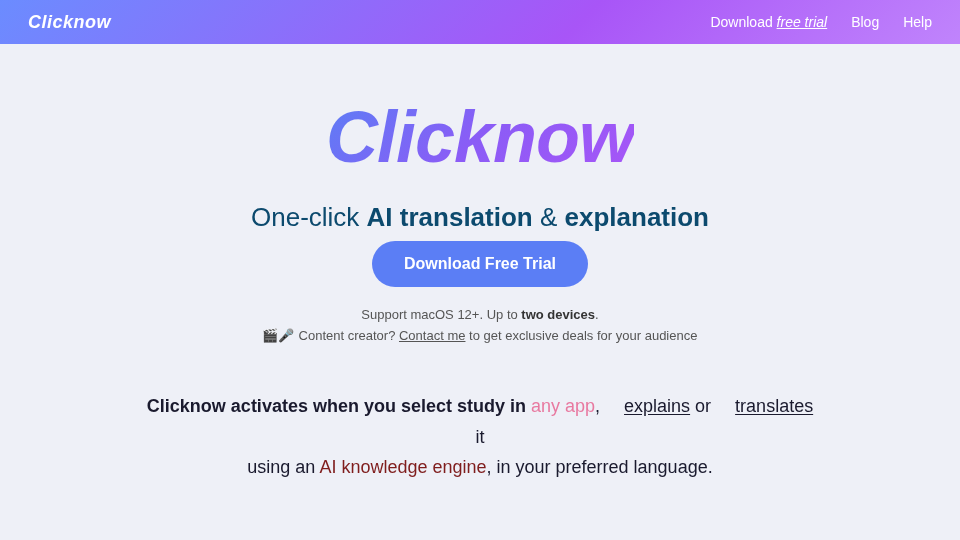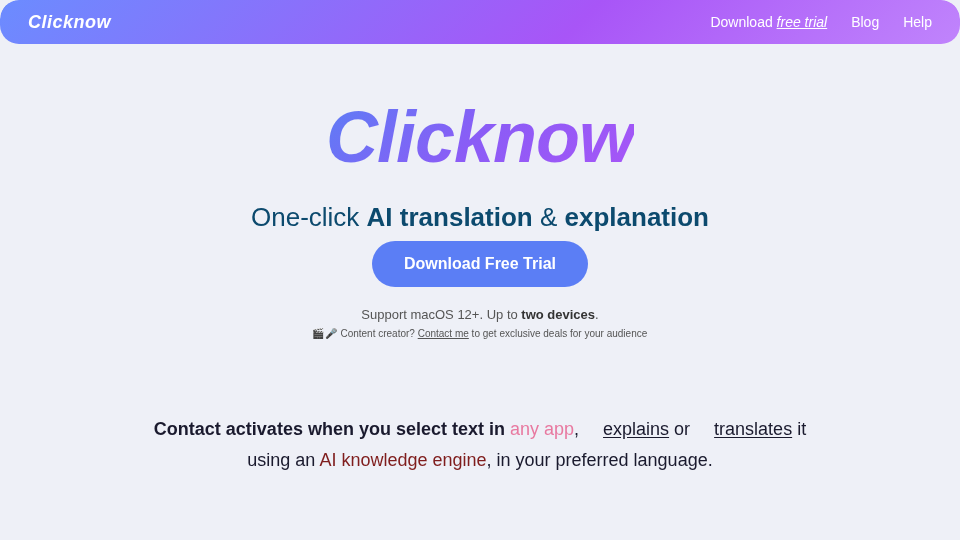--- a/index.html
+++ b/index.html
@@ -1,15 +1,15 @@
 <!DOCTYPE html>
 <html><head>
   <meta charset="utf-8">
   <style>
-    * { margin: 0; padding: 0; box-sizing: border-box; border-radius: 19px; }
+    * { margin: 0; padding: 0; box-sizing: border-box; }
 
     body {
       font-family: -apple-system, BlinkMacSystemFont, 'Segoe UI', sans-serif;
       background: #eef0f7;
       width: 960px;
       min-height: 540px;
       overflow-x: hidden;
     }
 
     
@@ -139,24 +139,24 @@
       text-align: right;
       margin-bottom: 6px;
     }
 
     .support-text strong {
       font-weight: 700;
       color: #333;
     }
 
     .creator-text {
-      font-size: 10px;
+      font-size: 13px;
       color: #555;
       text-align: center;
-      margin-bottom: 75px;
+      margin-bottom: 48px;
     }
 
     .creator-text a {
       color: #555;
       text-decoration: underline;
       cursor: pointer;
     }
 
     
     .description {
@@ -216,18 +216,18 @@
 
   <p class="support-text">
     <span>Support macOS 12+. Up to </span><strong>two devices</strong><span>.</span>
   </p>
 
   <p class="creator-text">
     <span>🎬🎤</span><span> Content creator? </span><a>Contact me</a><span> to get exclusive deals for your audience</span>
   </p>
 
   <p class="description">
-    <strong>Contact activates when you select text in </strong><span class="desc-highlight-pink">any app</span><span>, </span><span class="desc-underline">explains</span><span> or </span><span class="desc-underline">translates</span><span> it</span>
+    <strong>Clicknow activates when you select study in </strong><span class="desc-highlight-pink">any app</span><span>, </span><span class="desc-underline">explains</span><span> or </span><span class="desc-underline">translates</span><span> it</span>
     <br>
     <span>using an </span><span class="desc-highlight-blue">AI knowledge engine</span><span>, in your preferred language.</span>
   </p>
 
 </main>
 
 </body></html>

